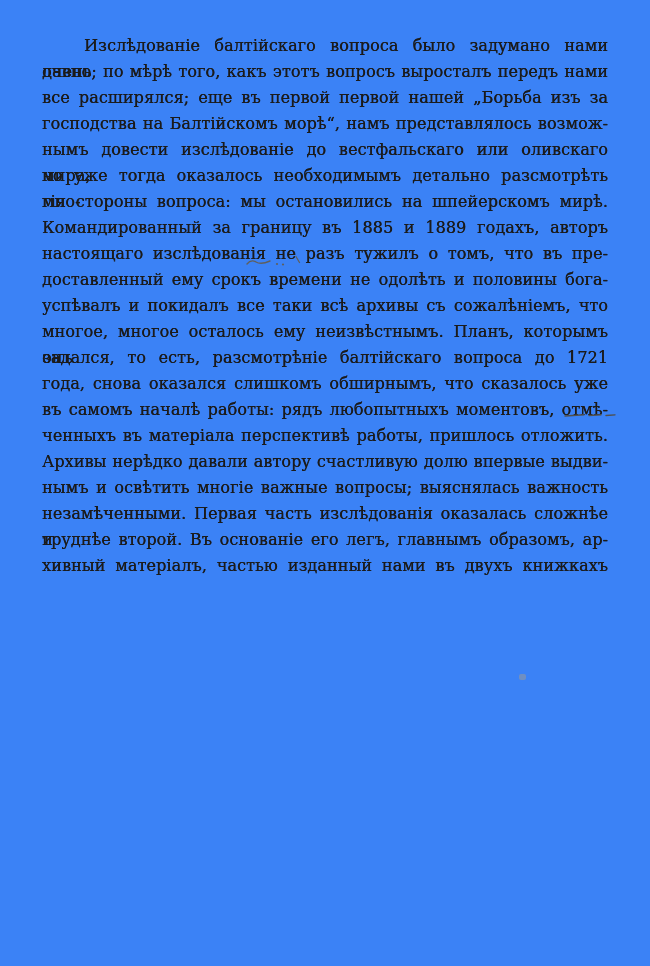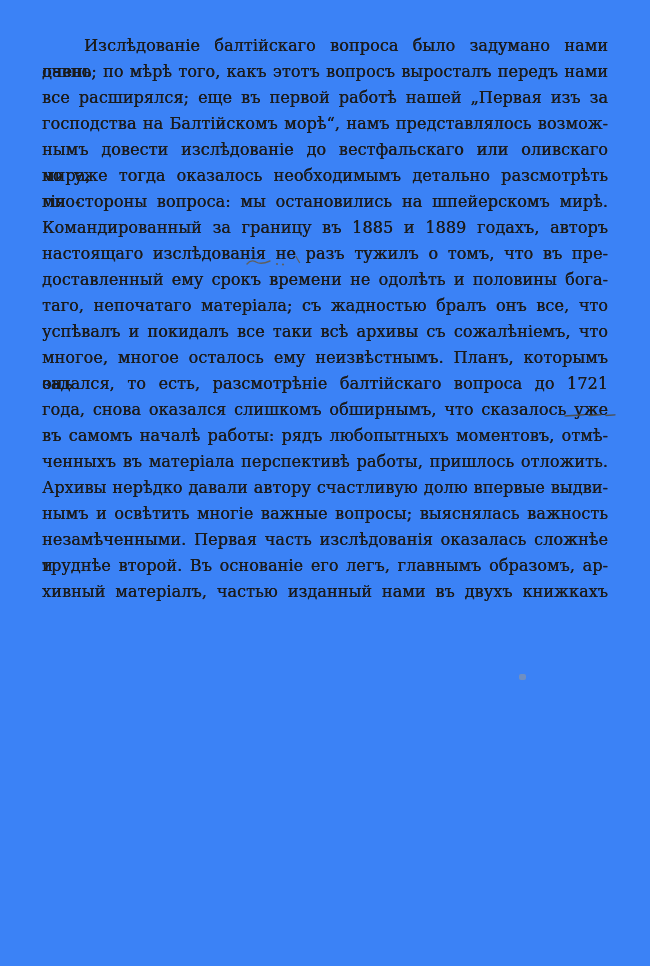--- a/index.html
+++ b/index.html
@@ -55,29 +55,28 @@
   }
 </style>
 </head>
 <body>
 
 <div class="page">
 
   <div class="text-block">
     <div class="line">Изслѣдованіе балтійскаго вопроса было задумано нами очень</div>
     <div class="line">давно; по мѣрѣ того, какъ этотъ вопросъ выросталъ передъ нами</div>
-    <div class="line">все расширялся; еще въ первой работѣ нашей „Первая изъ за</div>
+    <div class="line">все расширялся; еще въ первой первой нашей „Борьба изъ за</div>
     <div class="line">господства на Балтійскомъ морѣ“, намъ представлялось возмож-</div>
     <div class="line">нымъ довести изслѣдованіе до вестфальскаго или оливскаго мира,</div>
     <div class="line">но уже тогда оказалось необходимымъ детально разсмотрѣть мно-</div>
     <div class="line">гія стороны вопроса: мы остановились на шпейерскомъ мирѣ.</div>
     <div class="line">Командированный за границу въ 1885 и 1889 годахъ, авторъ</div>
     <div class="line">настоящаго изслѣдованія не разъ тужилъ о томъ, что въ пре-</div>
     <div class="line">доставленный ему срокъ времени не одолѣть и половины бога-</div>
-    <div class="line">таго, непочатаго матеріала; съ жадностью бралъ онъ все, что</div>
     <div class="line">успѣвалъ и покидалъ все таки всѣ архивы съ сожалѣніемъ, что</div>
     <div class="line">многое, многое осталось ему неизвѣстнымъ. Планъ, которымъ онъ</div>
     <div class="line">задался, то есть, разсмотрѣніе балтійскаго вопроса до 1721</div>
     <div class="line">года, снова оказался слишкомъ обширнымъ, что сказалось уже</div>
     <div class="line">въ самомъ началѣ работы: рядъ любопытныхъ моментовъ, отмѣ-</div>
     <div class="line">ченныхъ въ матеріала перспективѣ работы, пришлось отложить.</div>
     <div class="line">Архивы нерѣдко давали автору счастливую долю впервые выдви-</div>
     <div class="line">нымъ и освѣтить многіе важные вопросы; выяснялась важность</div>
     <div class="line">незамѣченными. Первая часть изслѣдованія оказалась сложнѣе и</div>
     <div class="line">труднѣе второй. Въ основаніе его легъ, главнымъ образомъ, ар-</div>

